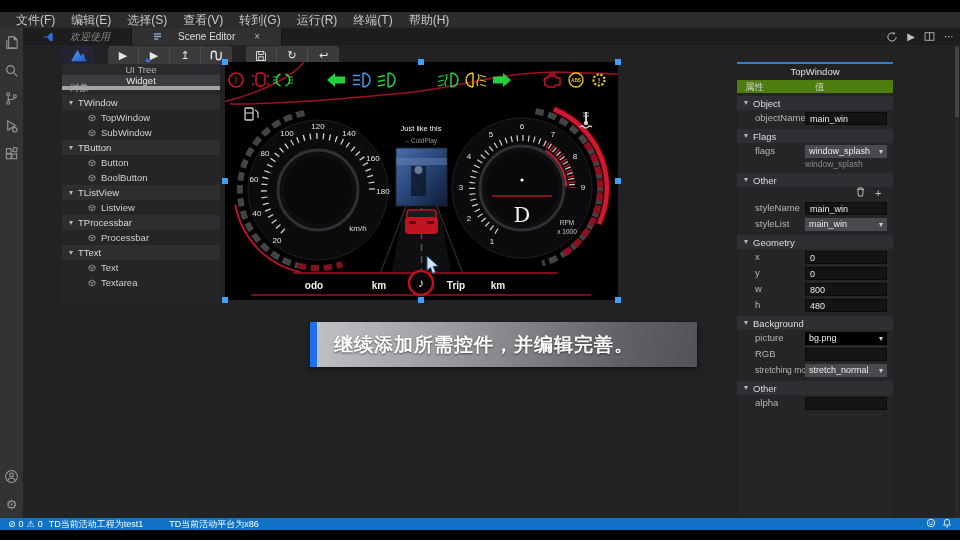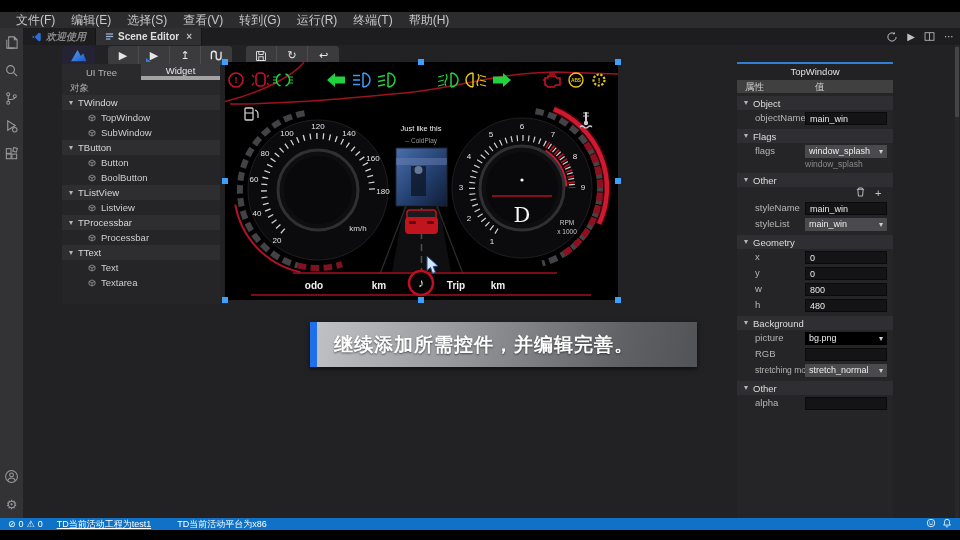--- a/index.html
+++ b/index.html
@@ -12,21 +12,21 @@
   .menu-item{font-size:12px;color:#c8c8c8;padding:0 8px;line-height:16px;white-space:nowrap;}
 
   
   .activitybar{position:absolute;left:0;top:28px;width:23px;height:490px;background:#333336;display:flex;flex-direction:column;align-items:center;}
   .ab-icon{width:23px;height:28px;display:flex;align-items:center;justify-content:center;color:#9a9a9a;}
   .ab-spacer{flex:1;}
   .gear-glyph{font-size:13px;color:#9a9a9a;line-height:1;}
 
   
   .tabbar{position:absolute;left:23px;top:28px;right:0;height:17px;background:#1d1d1f;display:flex;align-items:stretch;}
-  .tab{display:flex;align-items:center;gap:4px;padding:0 9px;font-size:10px;border-right:1px solid #151517;font-weight:bold;}
+  .tab{display:flex;align-items:center;gap:16px;padding:0 21px;font-size:10px;border-right:1px solid #151517;}
   .tab.welcome{color:#8a8a8a;font-style:italic;}
   .tab.active{background:#303033;color:#dedede;}
   .tab .close{color:#bdbdbd;font-size:10px;margin-left:3px;}
   .editor-actions{position:absolute;right:6px;top:0;height:17px;display:flex;align-items:center;gap:9px;color:#c0c0c0;}
   .editor-actions .glyph{font-size:10px;line-height:1;}
 
   
   .editor{position:absolute;left:23px;top:45px;right:0;bottom:22px;background:#222225;}
   .vscroll{position:absolute;right:1px;top:0;bottom:0;width:4px;background:#29292c;}
   .vscroll .thumb{position:absolute;top:2px;left:0;width:4px;height:70px;background:#434348;}
@@ -35,21 +35,21 @@
   .logo-tile{position:absolute;left:39px;top:1px;width:33px;height:19px;background:#232334;border-radius:3px;display:flex;align-items:center;justify-content:center;}
   .tgroup{position:absolute;top:1px;height:19px;background:#3b3b3e;border-radius:3px;display:flex;align-items:stretch;overflow:hidden;}
   .tgroup.g1{left:85px;}
   .tgroup.g2{left:223px;}
   .tbtn{width:31px;display:flex;align-items:center;justify-content:center;color:#e6e6e6;font-size:11px;border-right:1px solid #4d4d50;position:relative;}
   .tbtn:last-child{border-right:none;}
   .tbtn .blue-tick{position:absolute;left:7px;bottom:3px;width:0;height:0;border-left:5px solid #2f7fe0;border-top:4px solid transparent;}
 
   
   .tree{position:absolute;left:39px;top:19px;width:158px;height:240px;background:#252528;font-size:9.5px;color:#cfcfcf;}
-  .tree-tabs{display:flex;height:16px;}
+  .tree-tabs{display:flex;height:16px;flex-direction:column;}
   .tree-tab{flex:1;display:flex;align-items:center;justify-content:center;font-size:9.5px;color:#b5b5b5;background:#2a2a2d;}
   .tree-tab.active{background:#3c3c40;color:#e8e8e8;border-bottom:4px solid #a3a3a3;}
   .tree-obj{height:15px;line-height:15px;padding-left:8px;color:#aaa;background:#28282b;}
   .trow{height:15px;display:flex;align-items:center;}
   .trow.group{background:#2e2e31;color:#d8d8d8;padding-left:7px;gap:5px;}
   .trow.child{padding-left:26px;gap:5px;}
   .caret{font-size:8px;color:#b5b5b5;line-height:1;}
 
   
   .canvas{position:absolute;left:202px;top:17px;width:393px;height:238px;background:#000;}
@@ -58,21 +58,21 @@
   .handle{position:absolute;width:6px;height:6px;background:#3da0ff;}
 
   
   .overlay{position:absolute;left:287px;top:277px;width:387px;height:45px;background:linear-gradient(102deg,#c2c3c6 0%,#9b9c9f 35%,#606165 80%,#525357 100%);box-shadow:0 2px 5px rgba(0,0,0,.6);}
   .overlay .bar{position:absolute;left:0;top:0;bottom:0;width:7px;background:#1e6feb;}
   .overlay .txt{position:absolute;left:24px;top:0;line-height:45px;font-size:19px;font-weight:bold;color:#fff;letter-spacing:1px;text-shadow:0 1px 2px rgba(0,0,0,.55);white-space:nowrap;}
 
   
   .rpanel{position:absolute;left:714px;top:17px;width:156px;bottom:0;background:#252528;border-top:2px solid #2f7fd6;font-size:9.5px;color:#b5b5b5;}
   .rp-title{height:16px;line-height:16px;text-align:center;color:#e2e2e2;background:#222225;}
-  .rp-cols{height:13px;background:#404040;position:relative;color:#cfcfcf;}
+  .rp-cols{height:13px;background:#4d7c0f;position:relative;color:#cfcfcf;}
   .rp-cols .c1{position:absolute;left:8px;top:0;line-height:13px;}
   .rp-cols .c2{position:absolute;left:78px;top:0;line-height:13px;}
   .rp-sec{height:14px;background:#2f2f33;display:flex;align-items:center;gap:5px;padding-left:7px;color:#dedede;margin-top:3px;}
   .rp-row{height:16px;position:relative;}
   .rp-row .lbl{position:absolute;left:18px;top:0;line-height:16px;white-space:nowrap;}
   .rp-row .lbl.small{font-size:8.5px;}
   .pinput{position:absolute;left:68px;top:2px;width:82px;height:13px;background:#141416;border:1px solid #0a0a0a;color:#e8e8e8;font-size:9px;padding:0 4px;font-family:"Liberation Sans","DejaVu Sans",sans-serif;}
   .pselect{position:absolute;left:68px;top:2px;width:82px;height:13px;background:#4a4a4e;color:#ececec;font-size:9px;line-height:13px;padding:0 4px;display:flex;justify-content:space-between;}
   .pselect.dark{background:#000000;}
   .pselect .chev{color:#cfcfcf;font-size:8px;}
@@ -607,21 +607,21 @@
     </div>
   </div>
 
   <div class="statusbar">
     <div class="grp">
       <span class="sb-glyph">⊘</span>
       <span>0</span>
       <span class="sb-glyph">⚠</span>
       <span>0</span>
     </div>
-    <span style="margin-left:8px;text-decoration:underline;">TD当前活动工程为test1</span>
+    <span style="margin-left:0;">TD当前活动工程为test1</span>
     <span style="margin-left:20px;">TD当前活动平台为x86</span>
     <div class="spacer"></div>
     <span>
       <svg width="10" height="10" viewBox="0 0 12 12">
           <circle cx="6" cy="6" r="4.5" fill="none" stroke="#fff" stroke-width="1"></circle>
           <path d="M4 7c.6.9 3.4.9 4 0" fill="none" stroke="#fff" stroke-width="1"></path>
           <circle cx="4.4" cy="4.8" r=".6" fill="#fff"></circle>
           <circle cx="7.6" cy="4.8" r=".6" fill="#fff"></circle>
         </svg>
     </span>

